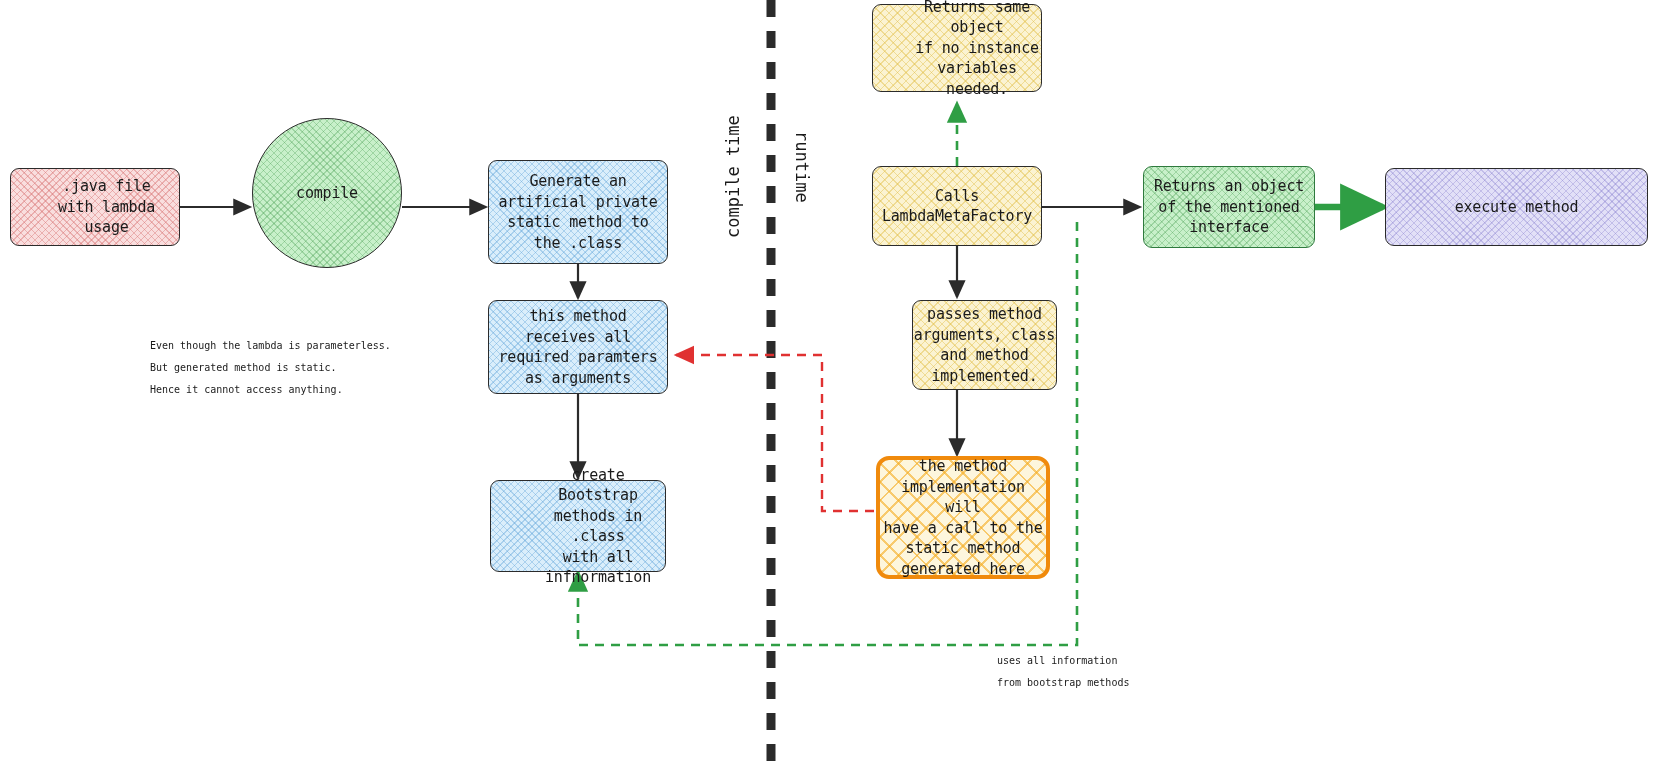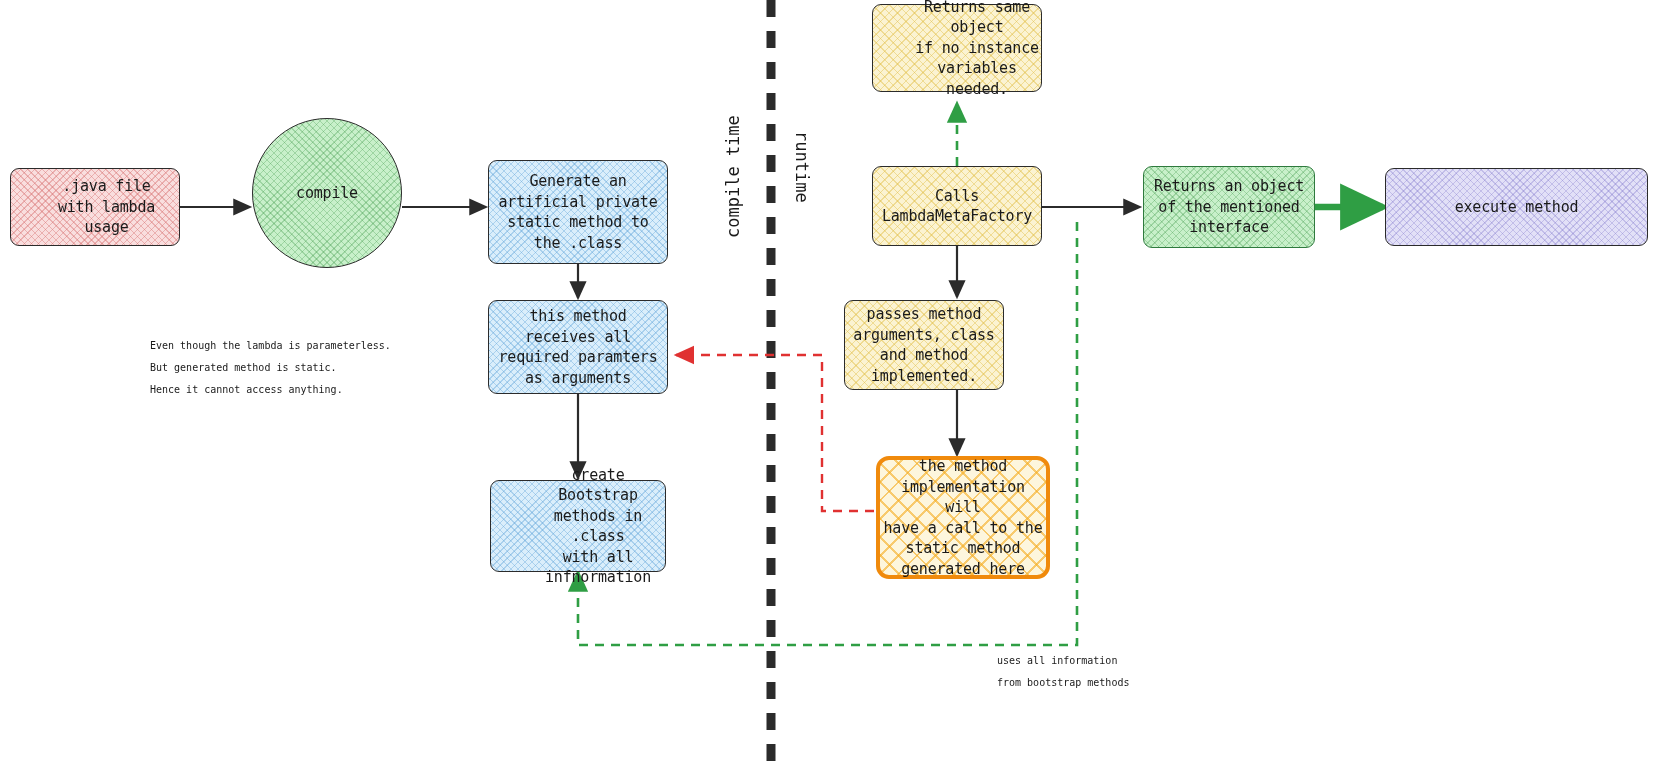--- a/index.html
+++ b/index.html
@@ -189,21 +189,21 @@
     <span>Returns same object
 if no instance
 variables needed.</span>
   </div>
 
   <div class="node fill-yellow" style="left:872px; top:166px; width:170px; height:80px;">
     <span>Calls
 LambdaMetaFactory</span>
   </div>
 
-  <div class="node fill-yellow" style="left:844px; top:300px; width:160px; height:90px;">
+  <div class="node fill-yellow" style="left:912px; top:300px; width:145px; height:90px;">
     <span>passes method
 arguments, class
 and method
 implemented.</span>
   </div>
 
   <div class="node fill-orange border-orange" style="left:876px; top:456px; width:174px; height:123px;">
     <span>the method
 implementation will
 have a call to the

